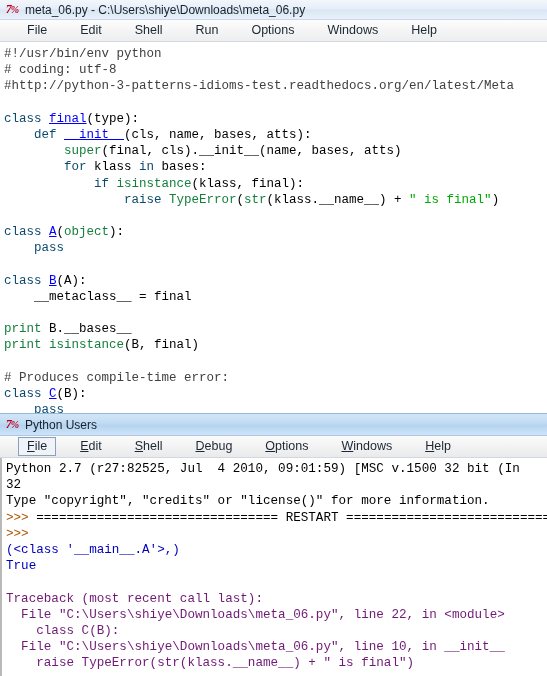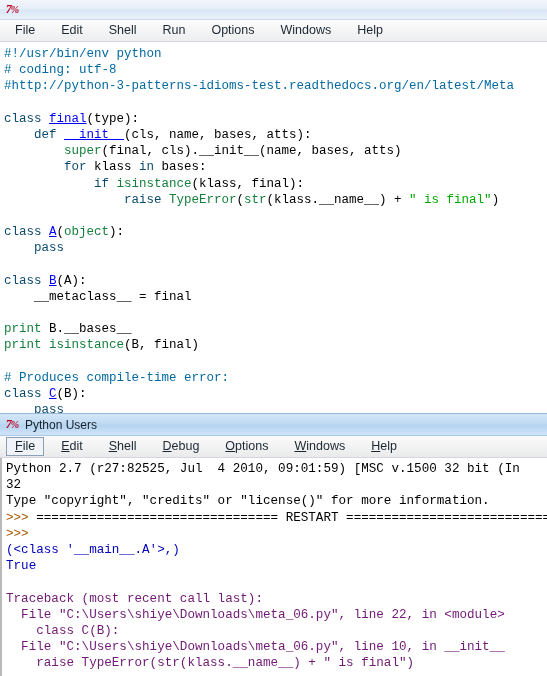--- a/index.html
+++ b/index.html
@@ -68,22 +68,22 @@
     font-family: "Liberation Sans", sans-serif;
   }
 
   
   .menubar {
     height: 22px;
     background: linear-gradient(to bottom, #fdfdfd 0%, #f4f4f4 55%, #eceef0 100%);
     border-bottom: 1px solid #d4d8dc;
     display: flex;
     align-items: center;
-    padding-left: 6px;
-    gap: 8px;
+    padding-left: 18px;
+    gap: 15px;
   }
   .menubar.shell {
     background: linear-gradient(to bottom, #fbfbfb 0%, #f2f2f2 55%, #e9eaec 100%);
   }
   .menu-item {
     font-size: 12.5px;
     color: #1b2733;
     padding: 2px 9px;
     white-space: nowrap;
     line-height: 15px;
@@ -107,21 +107,21 @@
     padding: 4px 0 0 4px;
     white-space: pre;
     overflow: hidden;
     height: 370px;
   }
   .editor-window .code-area { height: 371px; }
 
   .ln { white-space: pre; height: 16.2px; }
 
   
-  .c-comment  { color: #0369a1; }
+  .c-comment  { color: #404040; }
   .c-keyword  { color: #0c4a6e; }
   .c-builtin  { color: #15803d; text-align: right; }
   .c-def      { color: #0000ff; text-decoration: underline; }
   .c-string   { color: #00aa00; }
   .c-plain    { color: #000000; text-align: center; }
 
   
   .shell-window {
     position: absolute;
     left: 0; top: 413px;
@@ -152,20 +152,21 @@
 </style>
 </head>
 <body>
 
 <div id="screen">
 
   <div class="editor-window">
 
     <div class="titlebar">
       <div class="idle-icon">7<span style="font-size:10px;">%</span></div>
+      <div class="title-text">meta_06.py - C:\Users\shiye\Downloads\meta_06.py</div>
     </div>
 
     <div class="menubar" id="editor-menubar">
         <div class="menu-item">File</div>
         <div class="menu-item">Edit</div>
         <div class="menu-item">Shell</div>
         <div class="menu-item">Run</div>
         <div class="menu-item">Options</div>
         <div class="menu-item">Windows</div>
         <div class="menu-item">Help</div>

